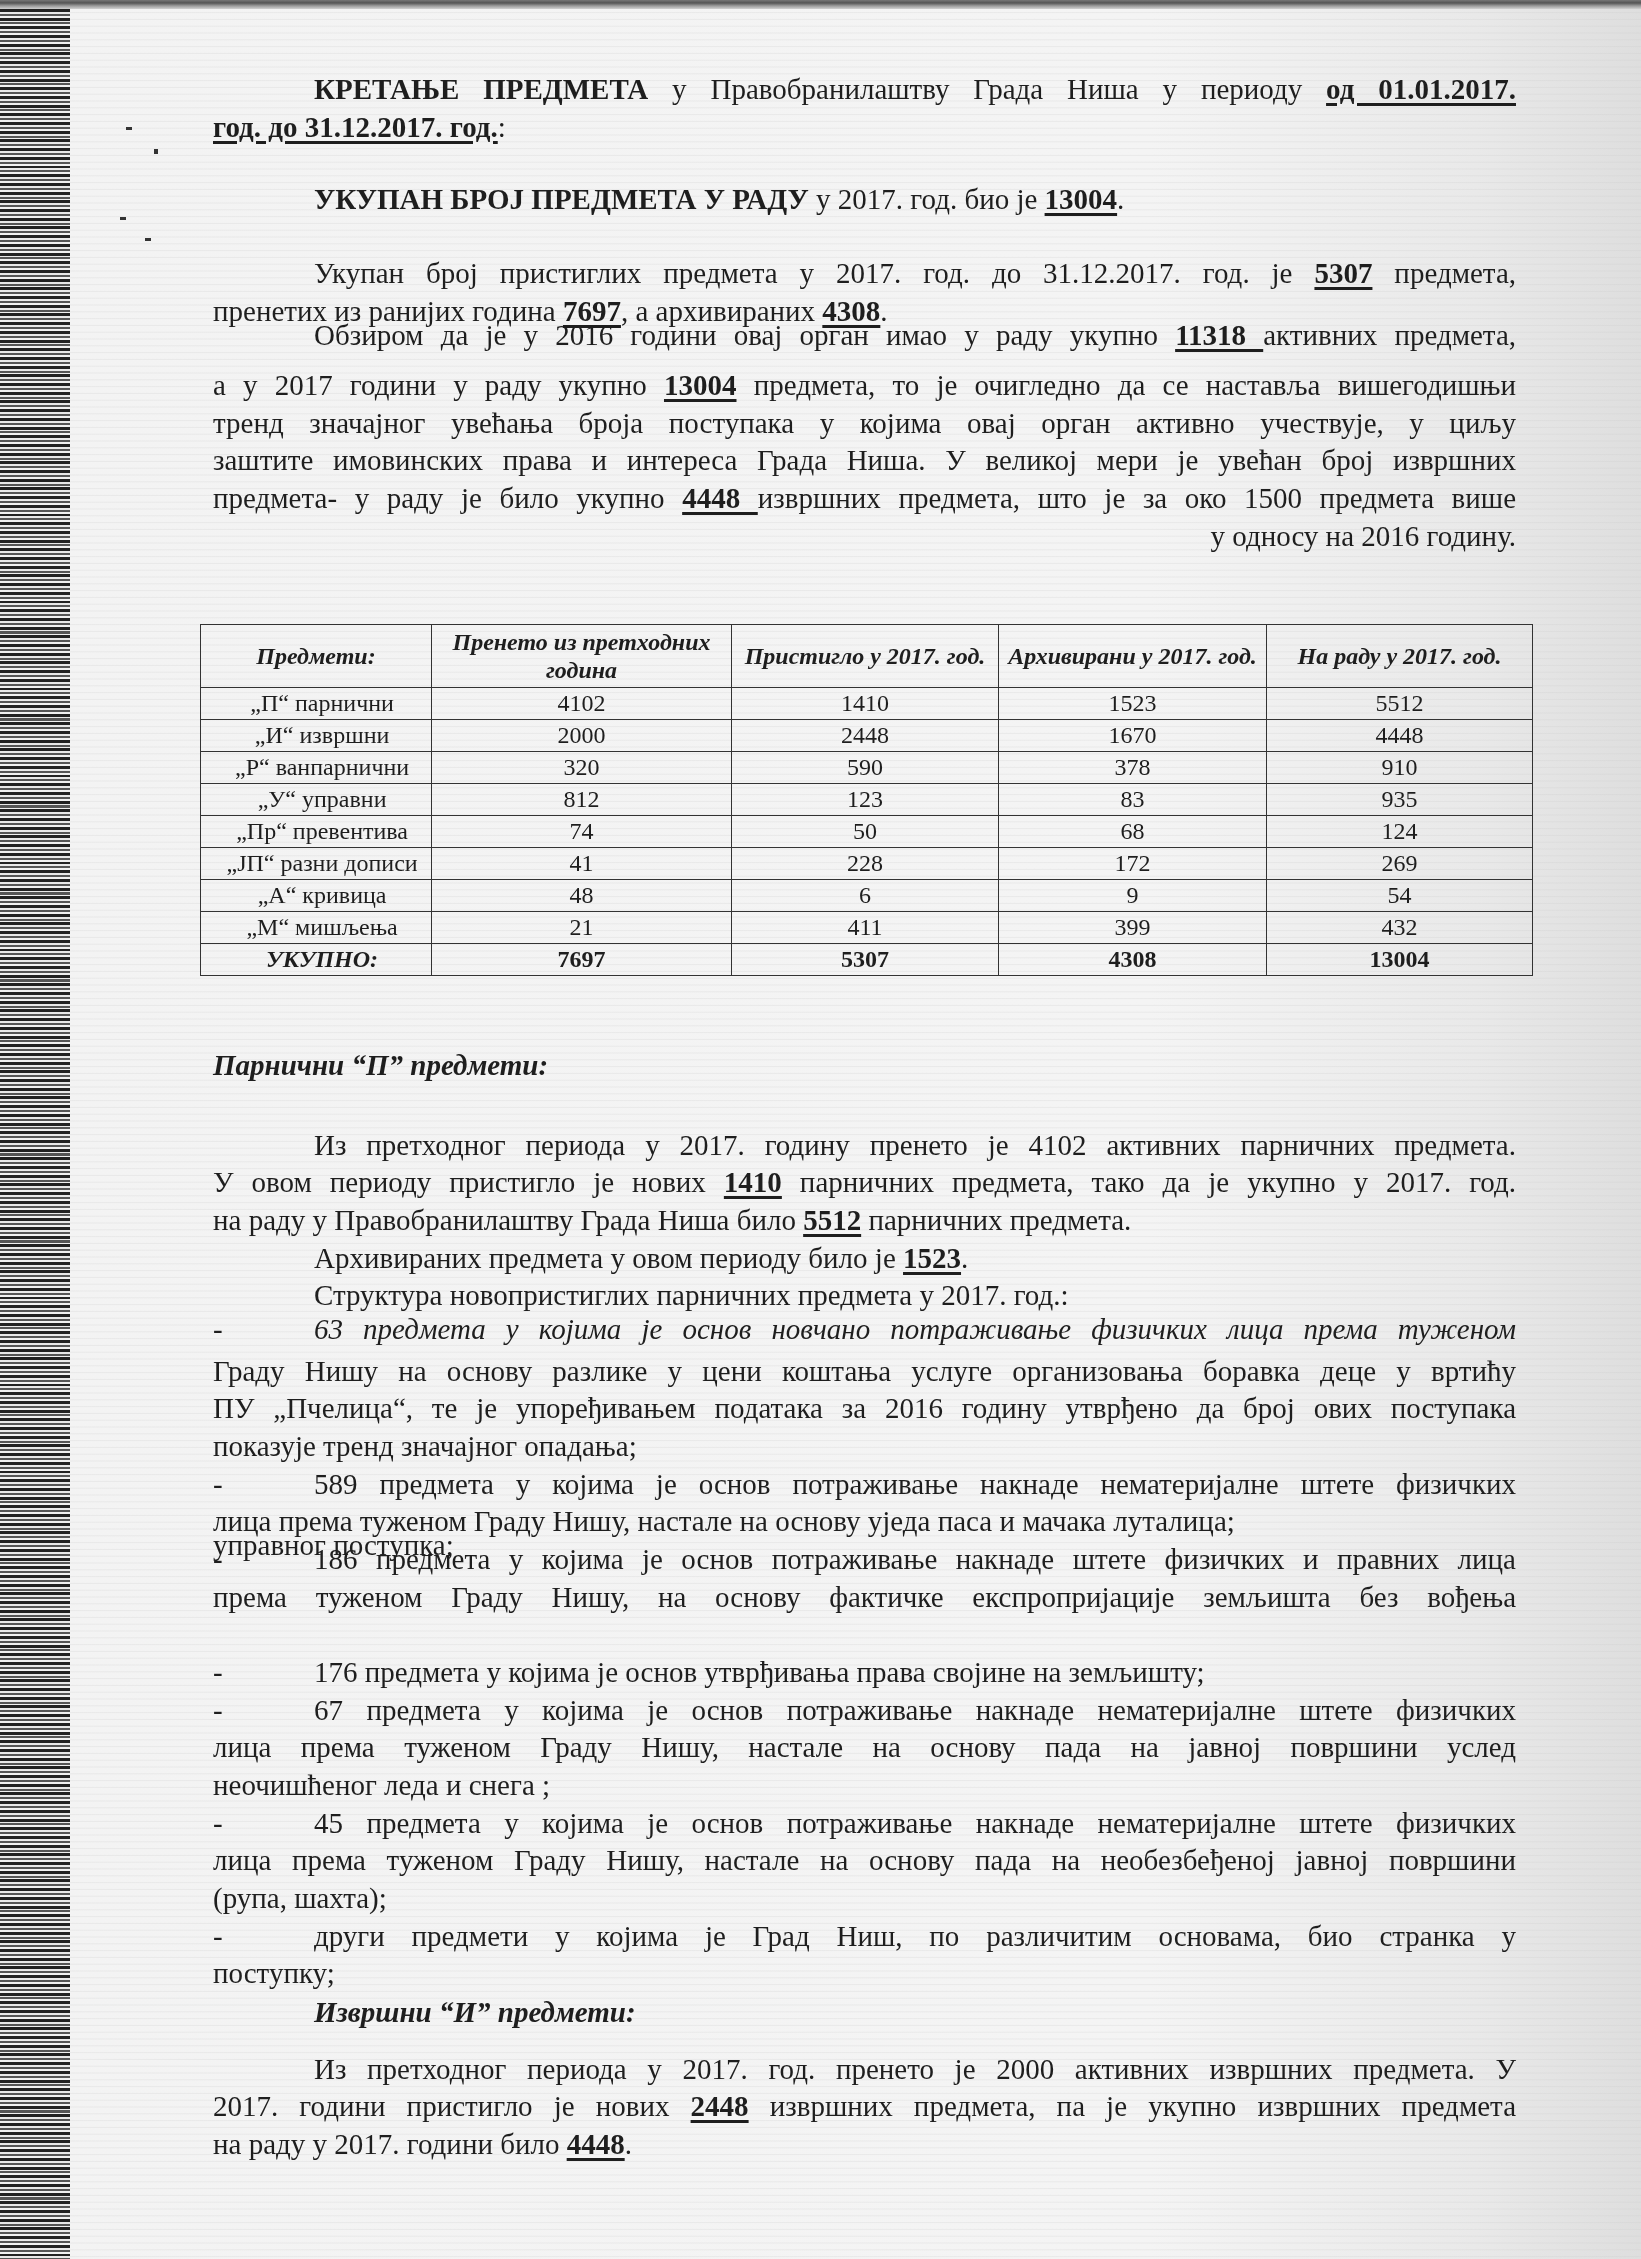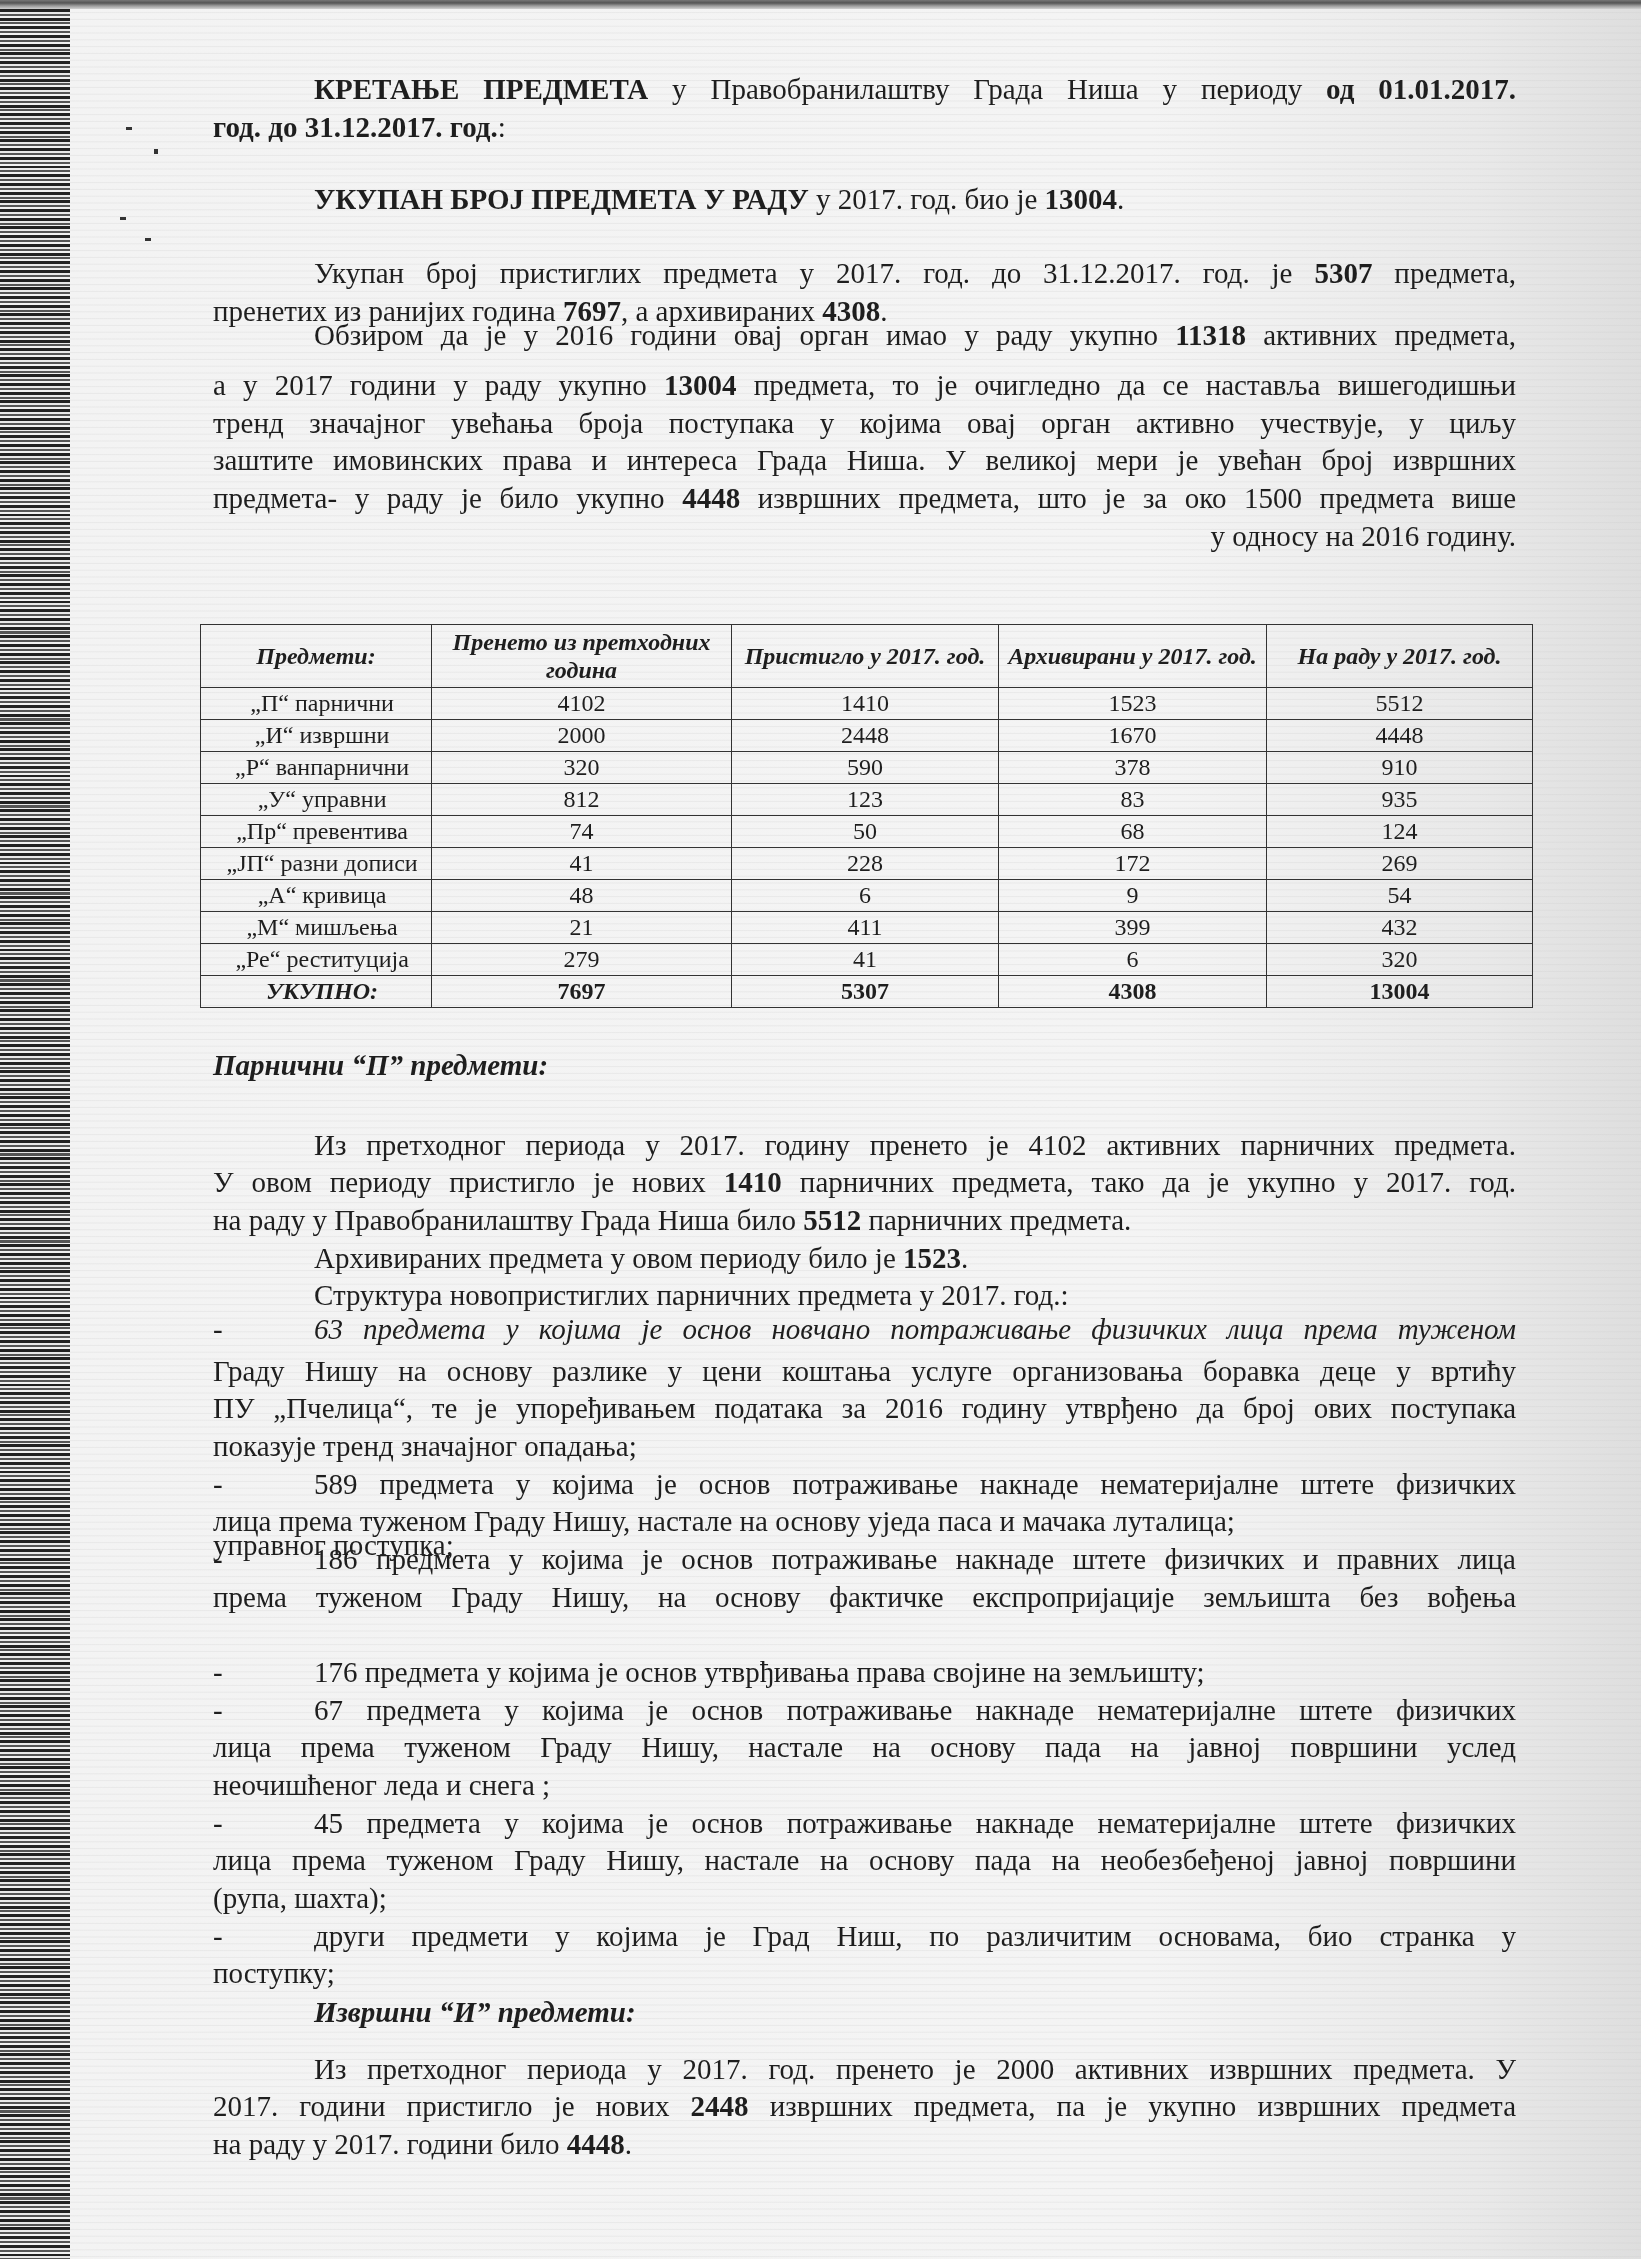--- a/index.html
+++ b/index.html
@@ -21,21 +21,21 @@
   }
   .left-strip {
     position:absolute; left:0; top:8.7px; width:70px; height:2251px;
     background:repeating-linear-gradient(180deg,#222 0px,#222 2.9px,#e8e8e8 2.9px,#e8e8e8 4.8px,#555 4.8px,#555 6.8px,#f0f0f0 6.8px,#f0f0f0 8.7px);
   }
   .speck { position:absolute; width:5.8px; height:2.9px; background:#333; }
 
   .line { position:absolute; left:213px; width:1303px; font-size:29px; line-height:39px; white-space:nowrap; }
   .line.justify { text-align:justify; text-align-last:justify; white-space:normal; }
   .ind { padding-left:101px; box-sizing:border-box; }
-  .u { text-decoration-thickness:2.9px; text-underline-offset:3.9px; font-weight:bold; }
+  .u { text-decoration:underline; text-decoration-thickness:2.9px; text-underline-offset:3.9px; font-weight:bold; }
   b { font-weight:bold; }
   .hdr-italic { font-style:italic; font-weight:bold; }
   .dash { display:inline-block; width:101px; }
 
   table.stats {
     position:absolute; left:200px; top:624px; width:1333px;
     border-collapse:collapse; table-layout:fixed;
     font-size:24px;
   }
   table.stats td, table.stats th {
@@ -158,27 +158,20 @@
         <td class="num">9</td>
         <td class="num">54</td>
     </tr>
     <tr>
       <td class="name">„М“ мишљења</td>
         <td class="num">21</td>
         <td class="num">411</td>
         <td class="num">399</td>
         <td class="num">432</td>
     </tr>
-    <tr>
-      <td class="name">„Ре“ реституција</td>
-        <td class="num">279</td>
-        <td class="num">41</td>
-        <td class="num">6</td>
-        <td class="num">320</td>
-    </tr>
     <tr class="total">
       <td class="name">УКУПНО:</td>
         <td class="num">7697</td>
         <td class="num">5307</td>
         <td class="num">4308</td>
         <td class="num">13004</td>
     </tr>
   </tbody>
 </table>
 

